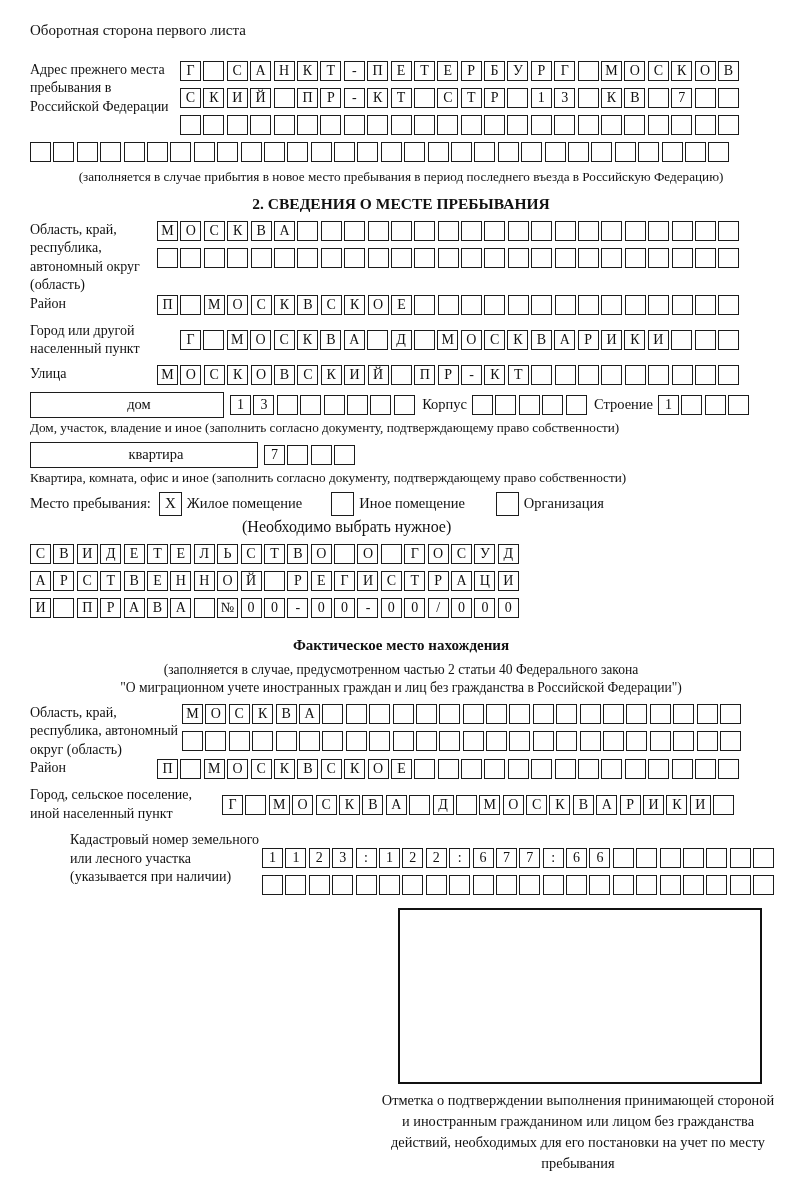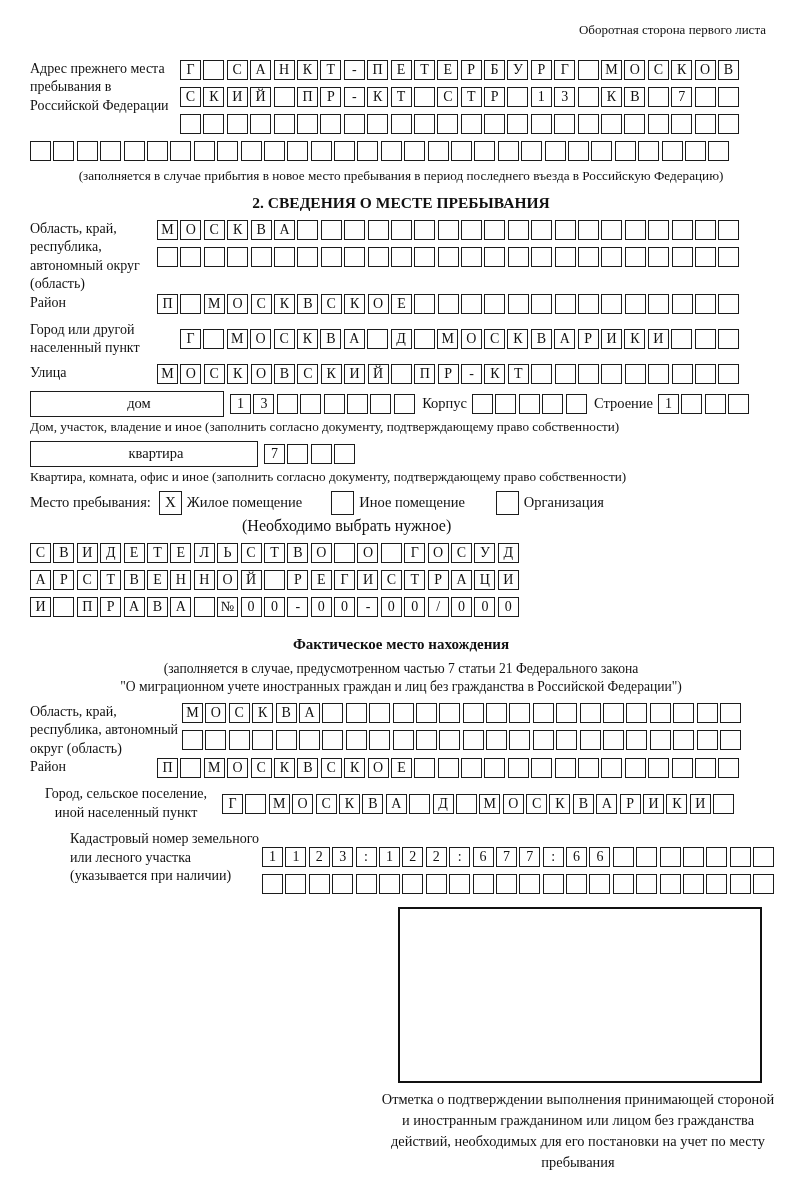--- a/index.html
+++ b/index.html
@@ -1,19 +1,19 @@
 <!DOCTYPE html>
 <html><head>
 <meta charset="utf-8">
 <style>
   html,body{margin:0;padding:0;background:#fff;}
   body{width:800px;height:1180px;overflow:hidden;color:#111;
        font-family:"Liberation Serif","DejaVu Serif",serif;}
   .sheet{padding:6px 28px 0 30px;position:relative;}
-  .corner{ text-align:right;font-size:13px;margin:16px 6px 22px 0;}
+  .corner{ font-size:15px;margin:16px 6px 22px 0;}
   .frow{display:flex;align-items:flex-start;}
   .vcenter{align-items:center;}
   .flabel{font-size:14px;line-height:1.32;flex:none;}
   .boxcol{display:flex;flex-direction:column;}
   .boxrow{display:flex;flex:none;margin-bottom:7px;}
   .cell{width:19px;height:18px;border:1.6px solid #1c1c1c;margin-right:2.4px;
         display:inline-flex;align-items:center;justify-content:center;
         font-size:14px;flex:none;background:#fff;}
   .cbox{width:21px;height:22px;border:1.7px solid #1c1c1c;display:inline-flex;
         align-items:center;justify-content:center;font-size:15px;flex:none;}
@@ -435,21 +435,21 @@
           <span class="cell">0</span>
           <span class="cell">/</span>
           <span class="cell">0</span>
           <span class="cell">0</span>
           <span class="cell">0</span>
         </div>
     </div>
   </div>
 
   <div class="sectitle" style="font-size:15px;margin-top:12px;">Фактическое место нахождения</div>
-  <div class="note center" style="font-size:13.6px;margin-bottom:2px;">(заполняется в случае, предусмотренном частью 7 статьи 21 Федерального закона</div>
+  <div class="note center" style="font-size:13.6px;margin-bottom:2px;">(заполняется в случае, предусмотренном частью 2 статьи 40 Федерального закона</div>
   <div class="note center" style="font-size:13.6px;margin-bottom:8px;">"О миграционном учете иностранных граждан и лиц без гражданства в Российской Федерации")</div>
 
   <div class="frow">
     <div class="flabel" style="width:152px;">Область, край, республика, автономный округ (область)</div>
     <div class="boxcol">
       <div class="boxrow">
           <span class="cell">М</span>
           <span class="cell">О</span>
           <span class="cell">С</span>
           <span class="cell">К</span>
@@ -528,21 +528,21 @@
         <span class="cell"></span>
         <span class="cell"></span>
         <span class="cell"></span>
         <span class="cell"></span>
         <span class="cell"></span>
         <span class="cell"></span>
       </div>
   </div>
 
   <div class="frow vcenter">
-    <div class="flabel" style="width:192px;text-align:center;">Город, сельское поселение, иной населенный пункт</div>
+    <div class="flabel" style="width:192px;">Город, сельское поселение, иной населенный пункт</div>
     <div class="boxrow" style="margin-bottom:0;">
         <span class="cell">Г</span>
         <span class="cell"></span>
         <span class="cell">М</span>
         <span class="cell">О</span>
         <span class="cell">С</span>
         <span class="cell">К</span>
         <span class="cell">В</span>
         <span class="cell">А</span>
         <span class="cell"></span>

